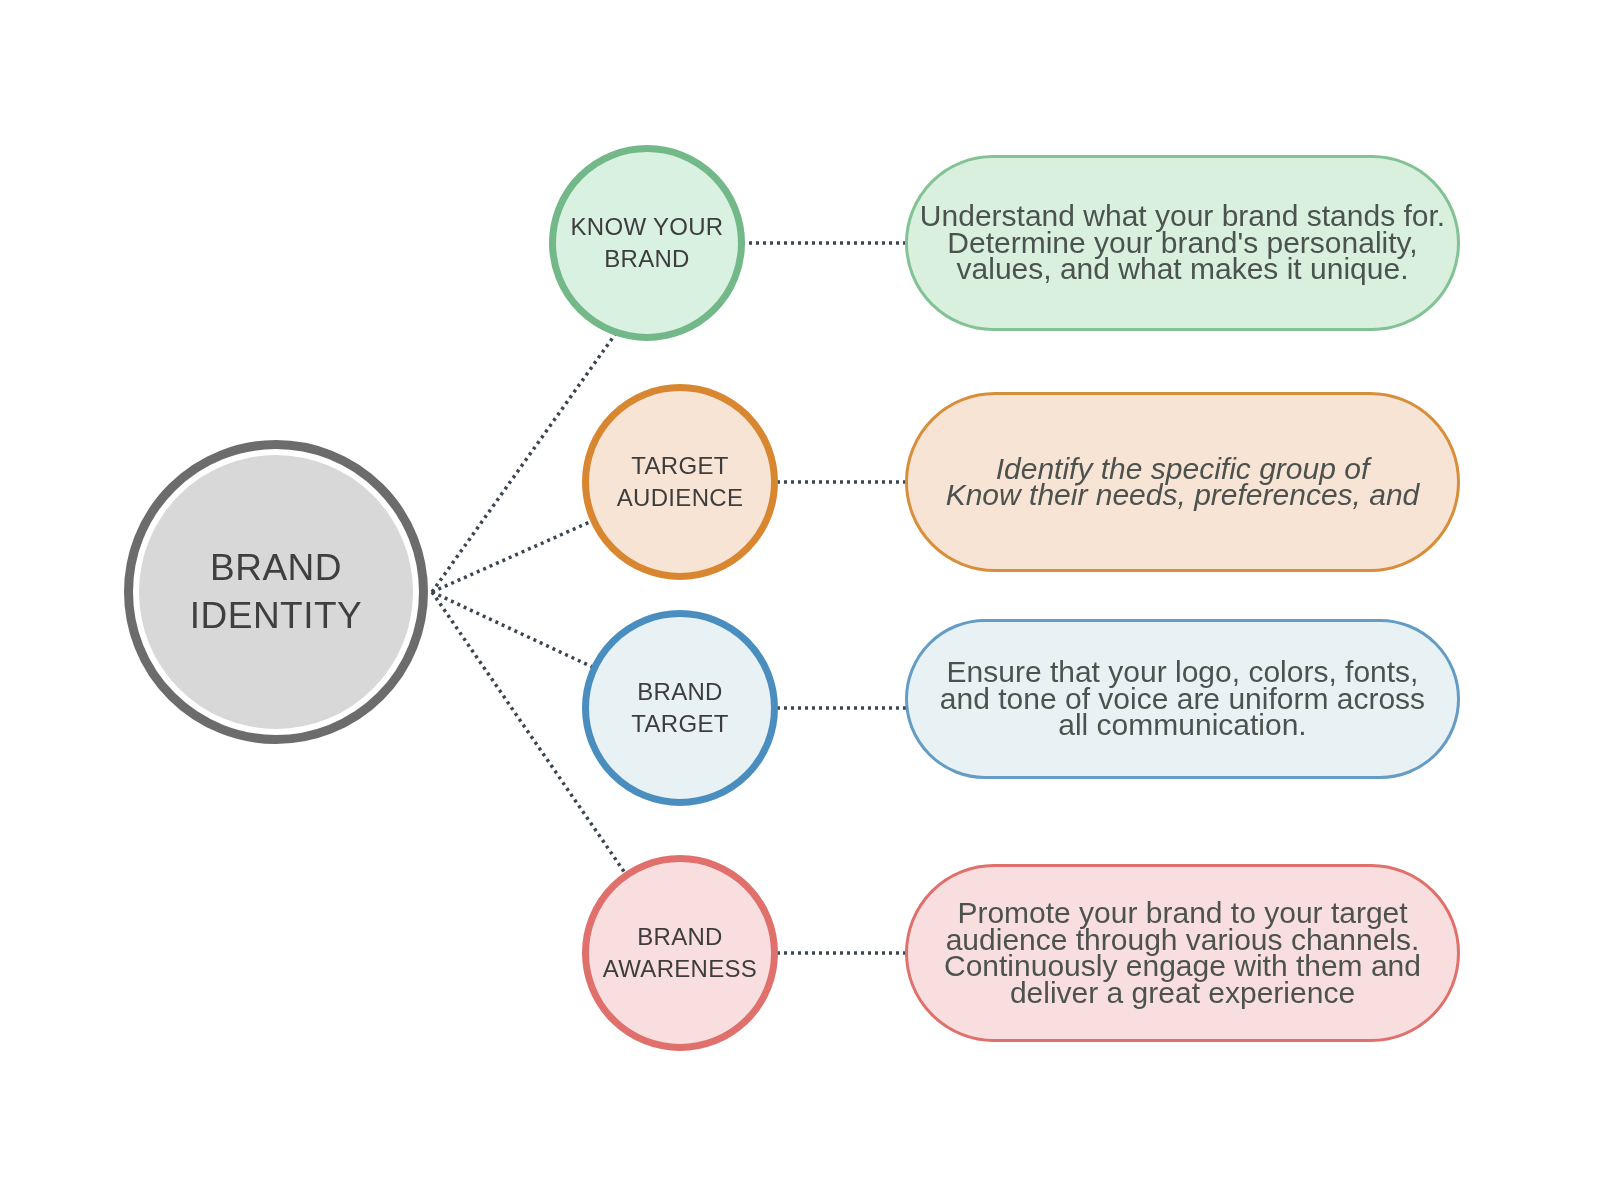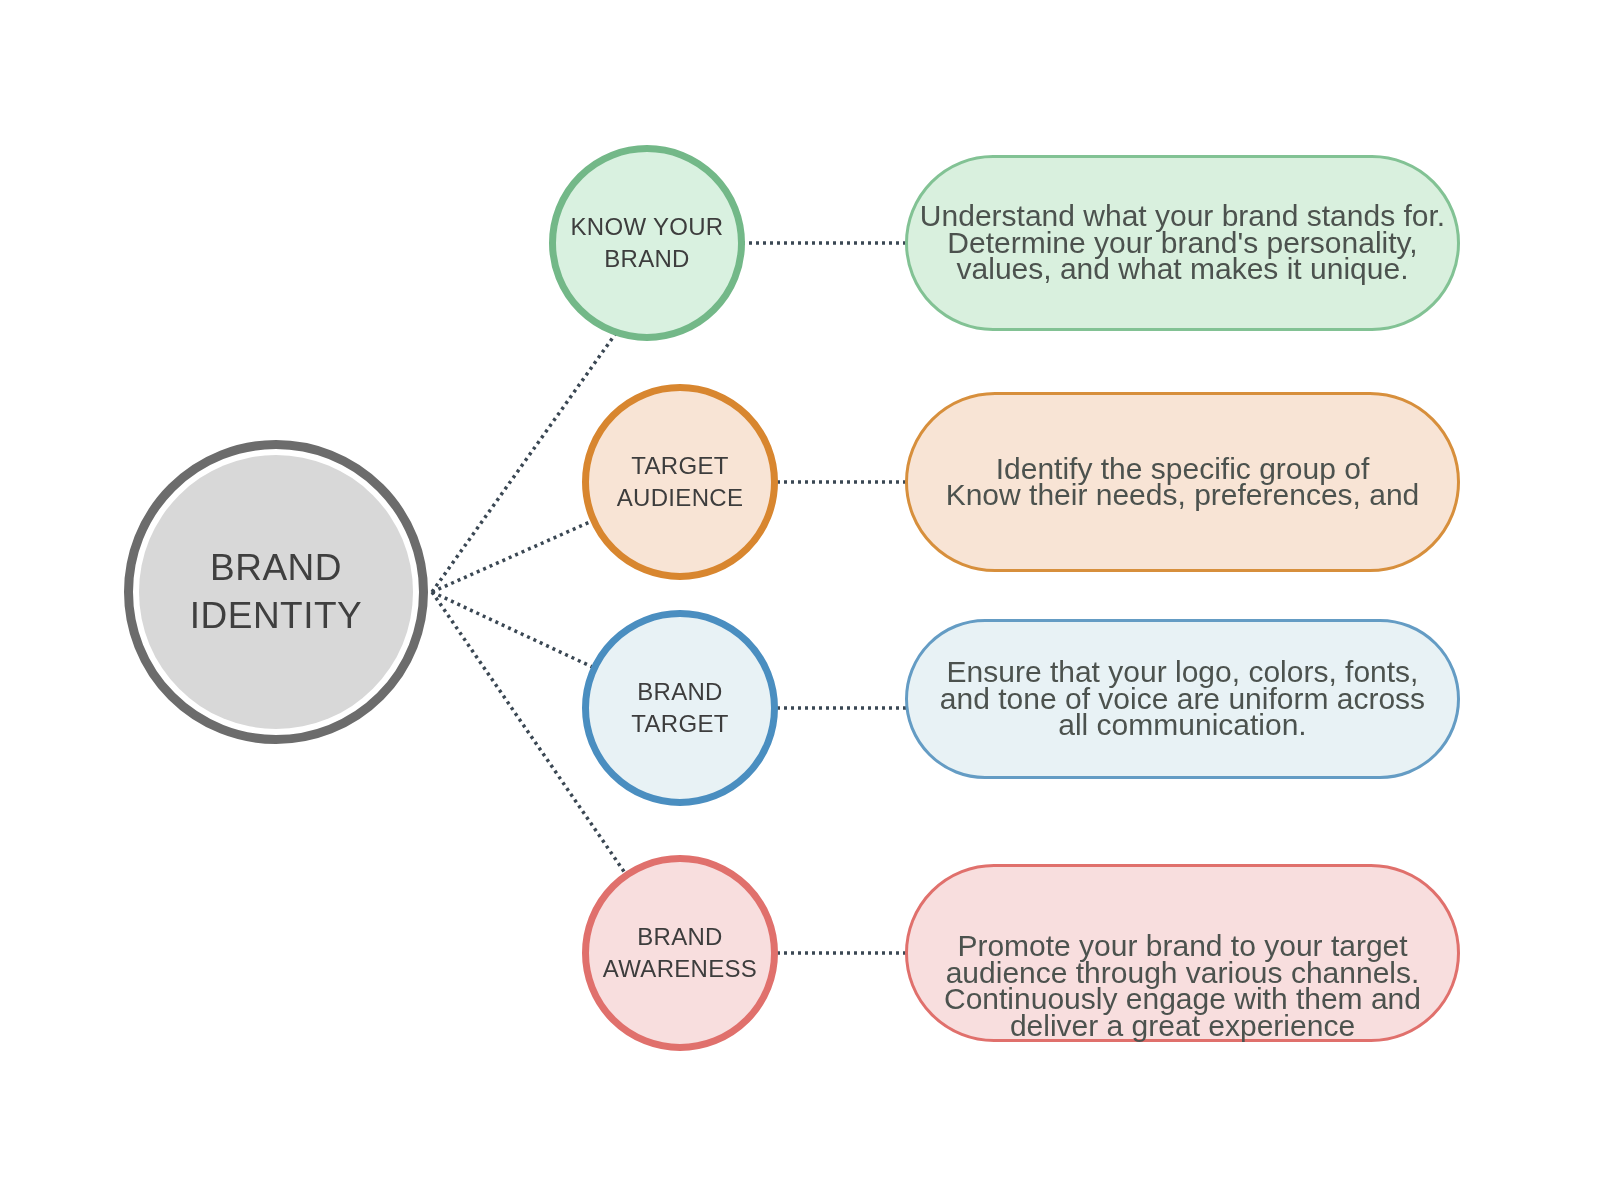--- a/index.html
+++ b/index.html
@@ -110,21 +110,21 @@
     </div>
   </div>
 
   <div class="node circle-node" style="left: 582px; top: 384px; border-color: rgb(216, 134, 47); background-color: rgb(248, 228, 213);">
     <div class="circle-label" style="color: rgb(61, 61, 61);">
       <span class="ln">TARGET</span>
       <span class="ln">AUDIENCE</span>
     </div>
   </div>
   <div class="pill" style="left: 905px; top: 392px; height: 180px; border-color: rgb(215, 143, 60); background-color: rgb(248, 228, 213);">
-    <div class="pill-text" style="color: rgb(76, 82, 78);">
+    <div class="pill-text" style="color: rgb(76, 82, 78); font-style: italic;">
       <span class="ln">Identify the specific group of</span>
       <span class="ln">Know their needs, preferences, and</span>
     </div>
   </div>
 
   <div class="node circle-node" style="left: 582px; top: 610px; border-color: rgb(74, 142, 192); background-color: rgb(232, 242, 245);">
     <div class="circle-label" style="color: rgb(61, 61, 61);">
       <span class="ln">BRAND</span>
       <span class="ln">TARGET</span>
     </div>
@@ -136,21 +136,21 @@
       <span class="ln">all communication.</span>
     </div>
   </div>
 
   <div class="node circle-node" style="left: 582px; top: 855px; border-color: rgb(224, 112, 108); background-color: rgb(248, 222, 222);">
     <div class="circle-label" style="color: rgb(61, 61, 61);">
       <span class="ln">BRAND</span>
       <span class="ln">AWARENESS</span>
     </div>
   </div>
-  <div class="pill" style="left: 905px; top: 864px; height: 178px; border-color: rgb(224, 112, 108); background-color: rgb(248, 222, 222); align-items: flex-end;">
+  <div class="pill" style="left: 905px; top: 864px; height: 178px; border-color: rgb(224, 112, 108); background-color: rgb(248, 222, 222);">
     <div class="pill-text" style="color: rgb(76, 82, 78);">
       <span class="ln">Promote your brand to your target</span>
       <span class="ln">audience through various channels.</span>
       <span class="ln">Continuously engage with them and</span>
       <span class="ln">deliver a great experience</span>
     </div>
   </div>
 
 </div>
 

